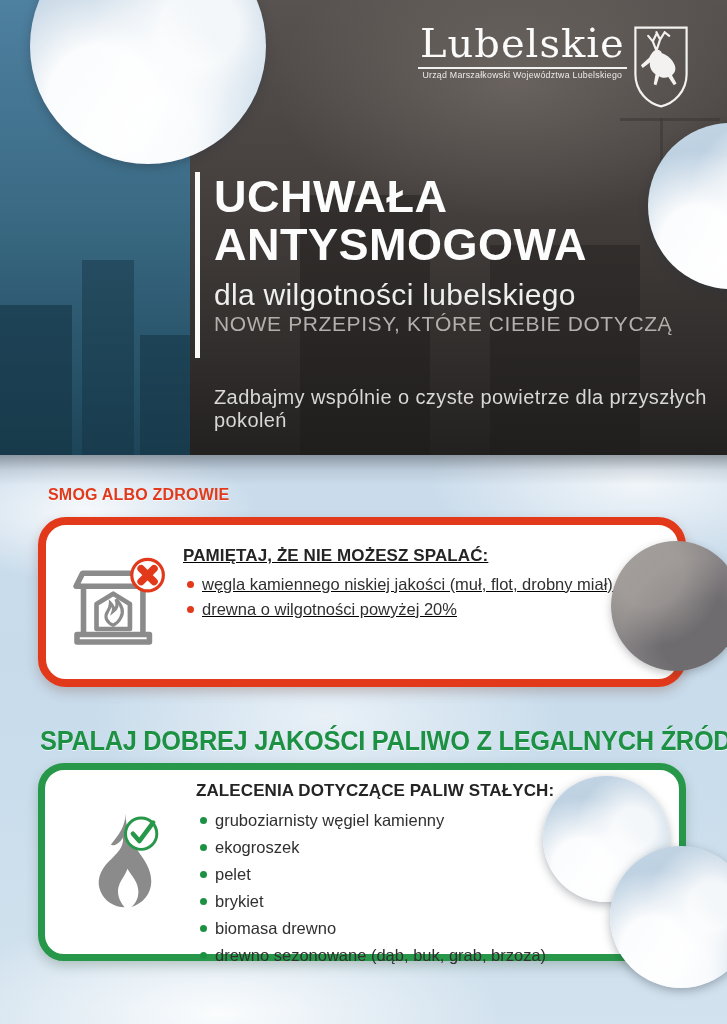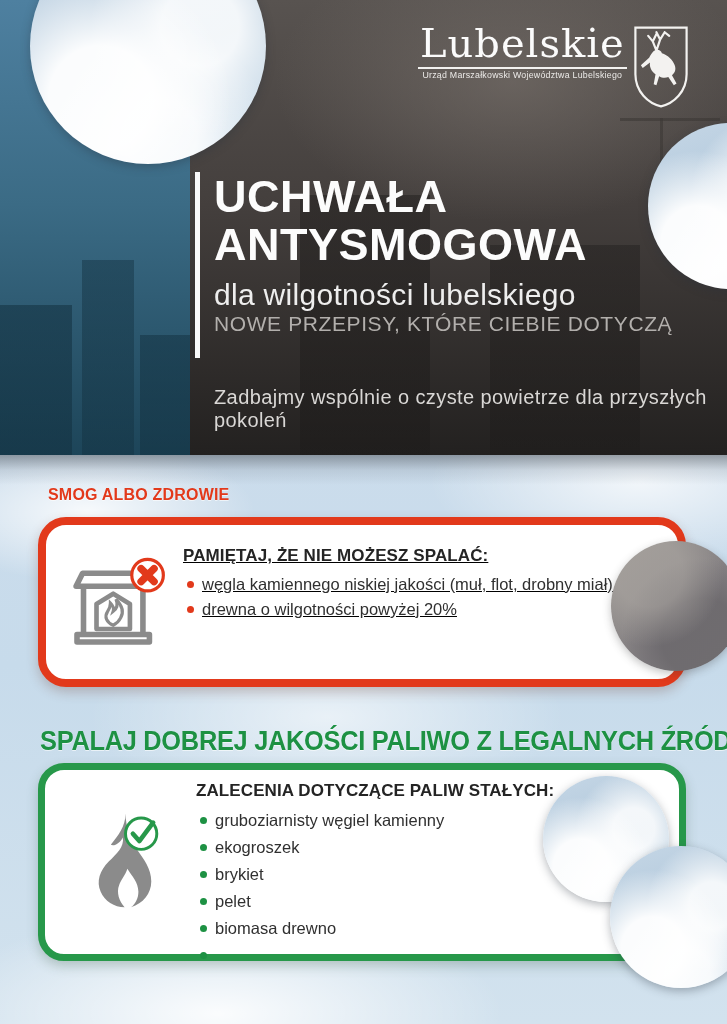--- a/index.html
+++ b/index.html
@@ -199,32 +199,33 @@
       <li>
           <span class="dot dot-green"></span>
           <span>gruboziarnisty węgiel kamienny</span>
         </li>
       <li>
           <span class="dot dot-green"></span>
           <span>ekogroszek</span>
         </li>
       <li>
           <span class="dot dot-green"></span>
+          <span>pelet</span>
+        </li>
+      <li>
+          <span class="dot dot-green"></span>
           <span>brykiet</span>
         </li>
       <li>
           <span class="dot dot-green"></span>
-          <span>pelet</span>
-        </li>
-      <li>
-          <span class="dot dot-green"></span>
           <span>biomasa drewno</span>
         </li>
       <li>
           <span class="dot dot-green"></span>
+          <span>drewno sezonowane (dąb, buk, grab, brzoza)</span>
         </li>
     </ul>
   </div>
 
   <div class="cloud-circle cloud-a"></div>
   <div class="cloud-circle cloud-b"></div>
 
 </div>
 
 </body></html>

